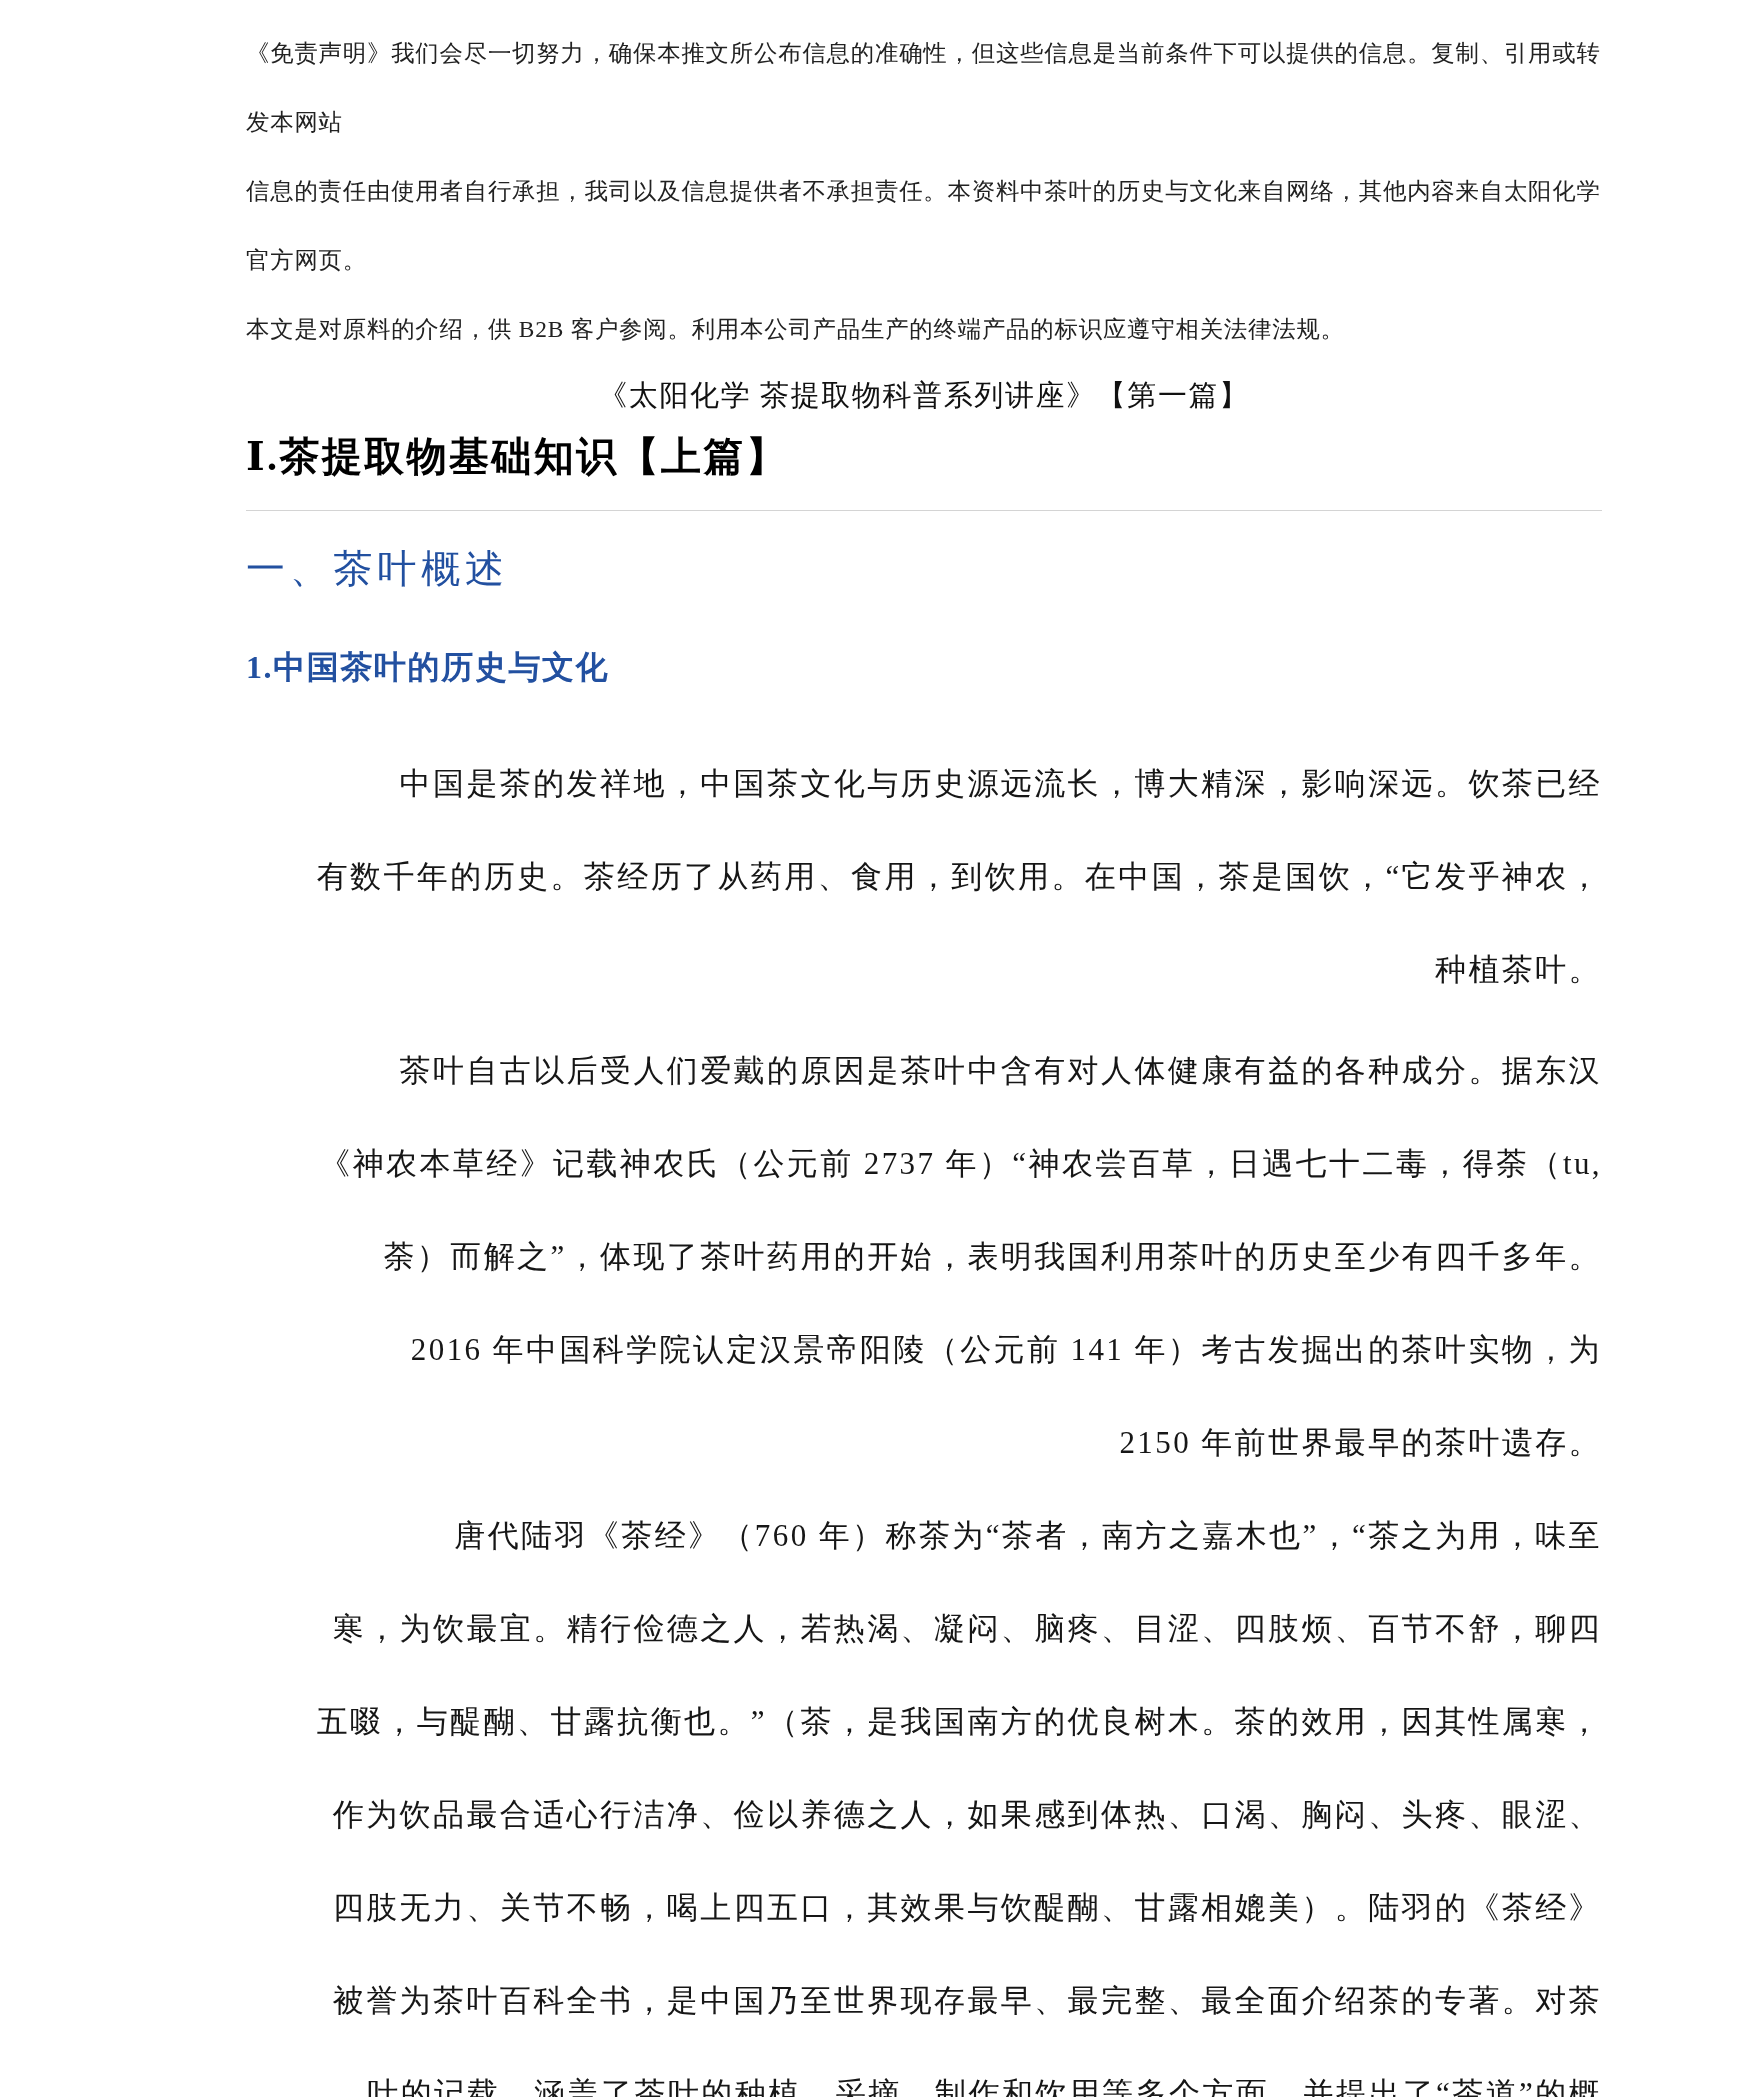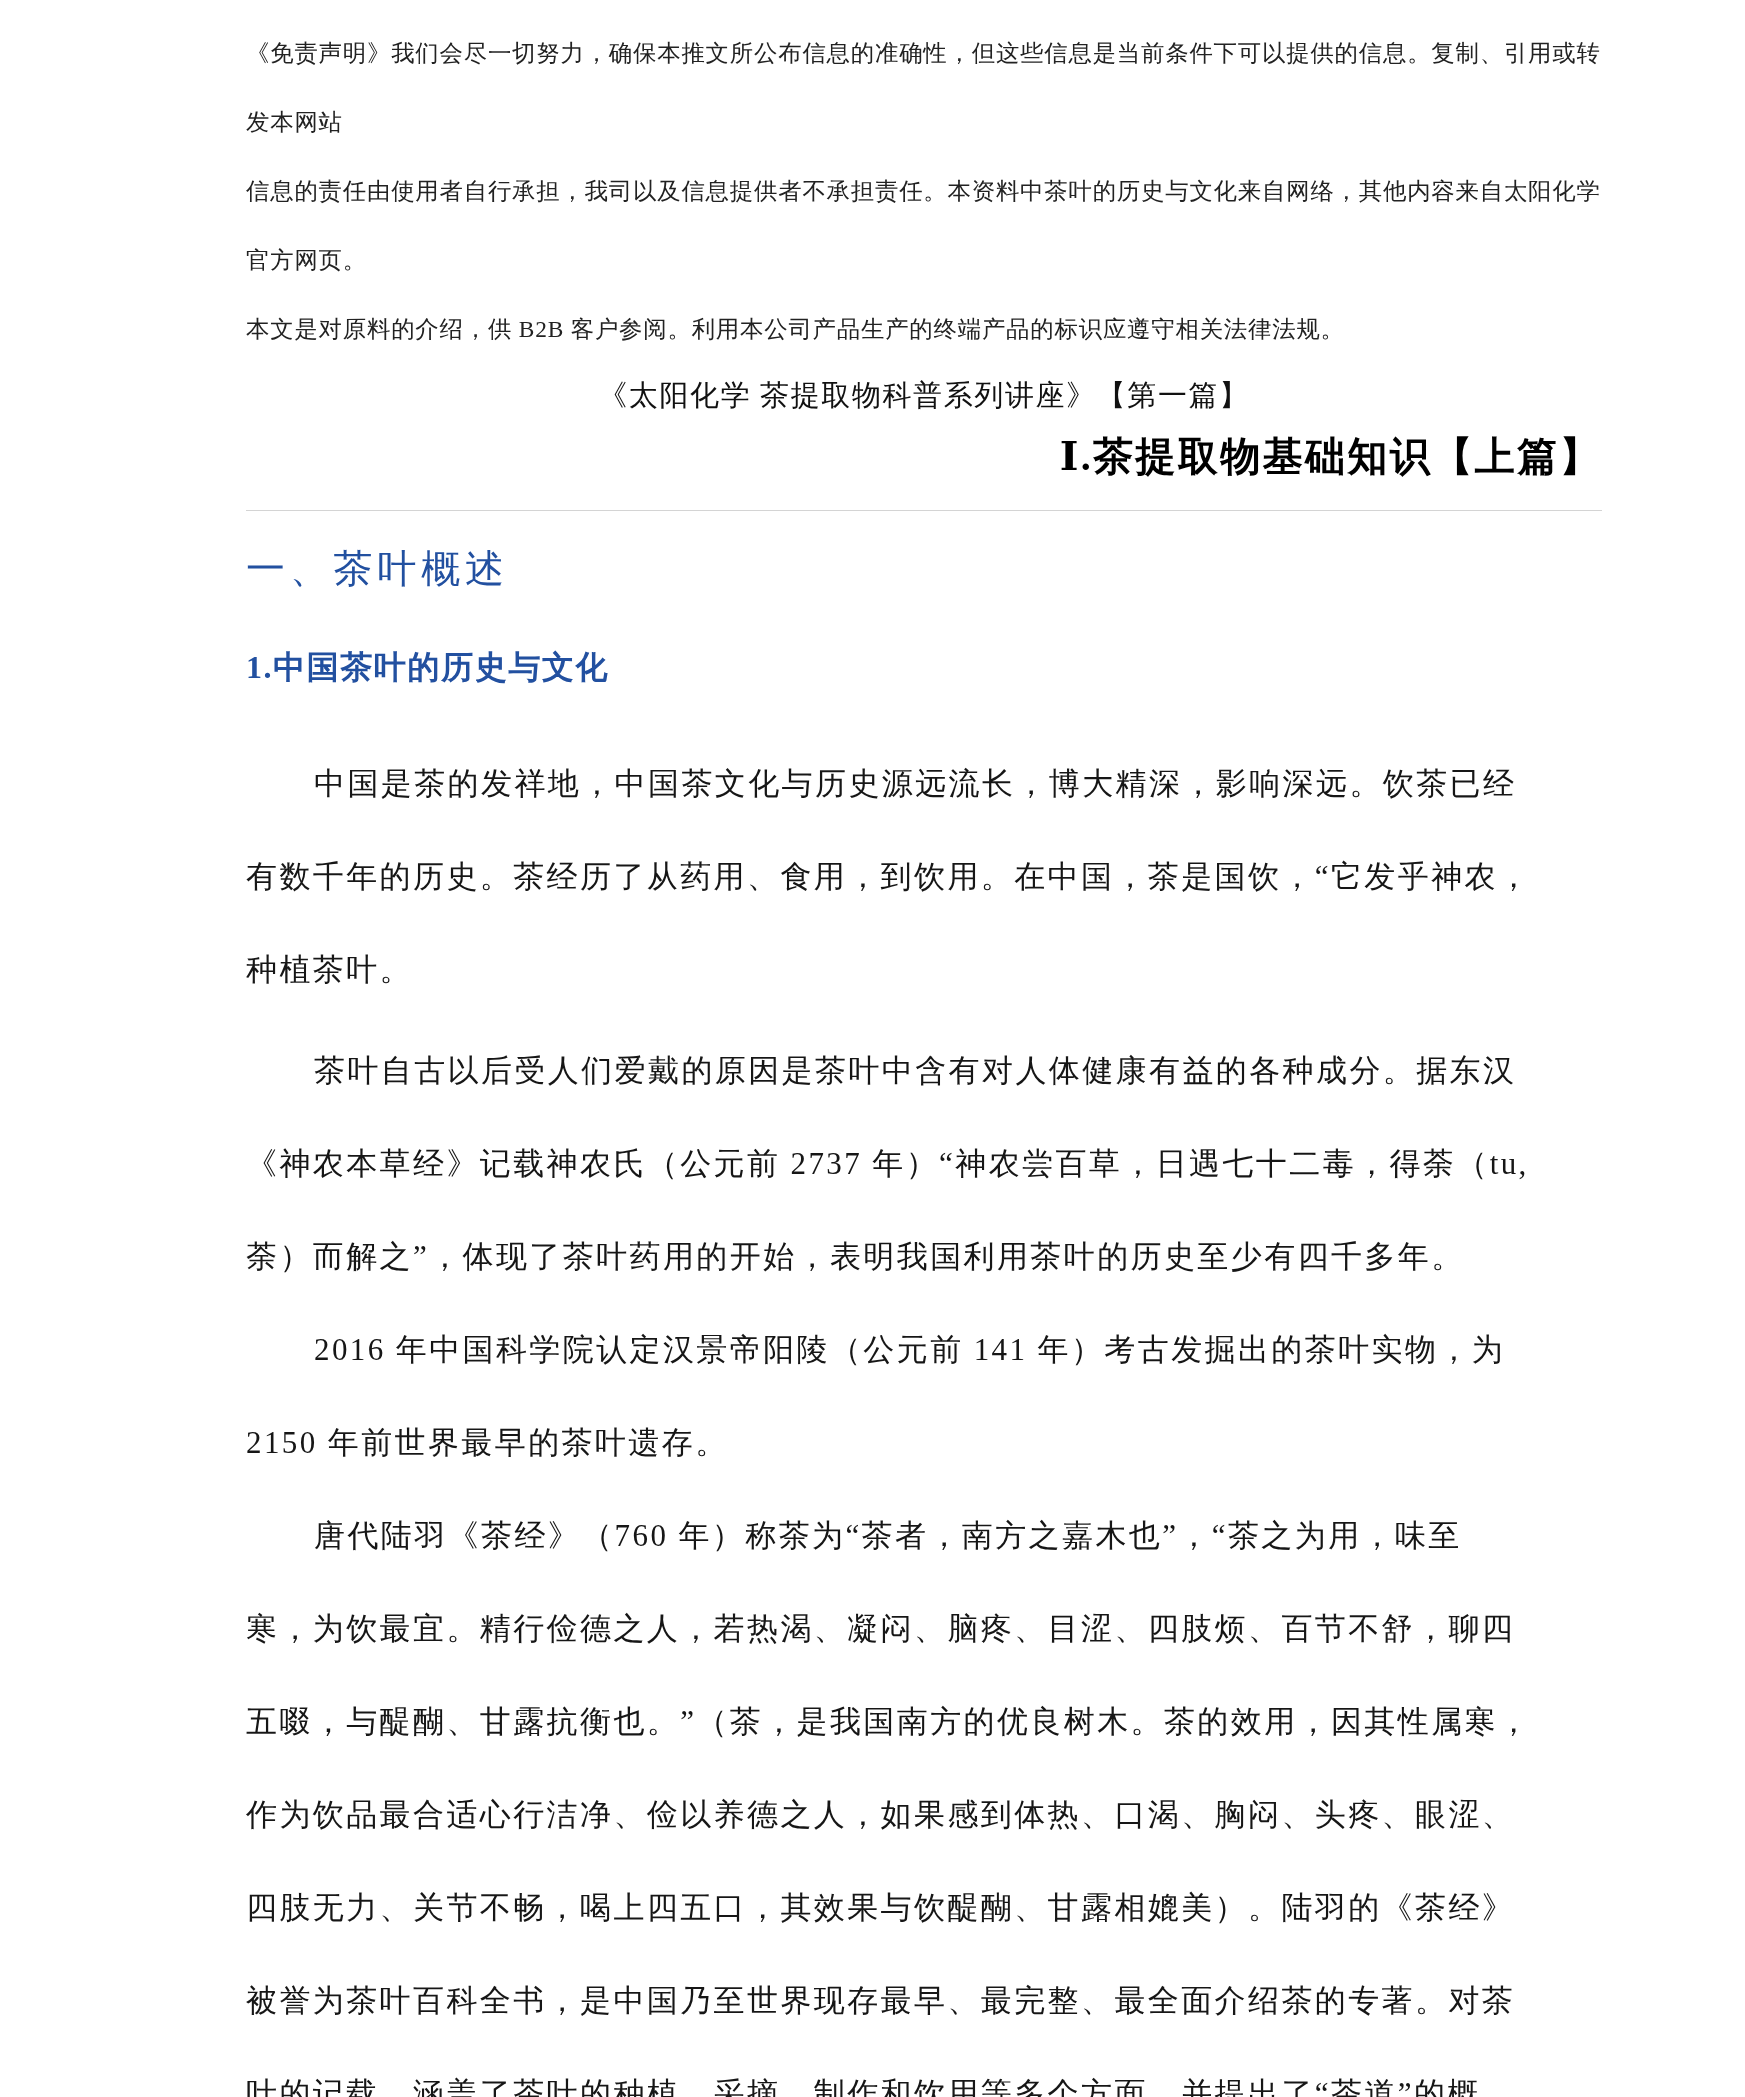--- a/index.html
+++ b/index.html
@@ -29,21 +29,21 @@
   .disclaimer .line { display: block; }
   .series-caption {
     margin-top: 11.3px;
     text-align: center;
     font-size: 29px;
     letter-spacing: 1.6px;
     color: #111111;
   }
   .doc-title {
     margin: 13px 0 0 0;
-    text-align: right;
+    text-align: left;
     font-size: 40px;
     font-weight: 700;
     letter-spacing: 2.4px;
     color: #000000;
   }
   .title-divider {
     border: none;
     border-top: 1.6px solid #d4d4d4;
     margin: 26px 0 0 0;
     height: 0;
@@ -64,21 +64,21 @@
   }
   .body-text {
     margin-top: 47px;
     font-size: 31px;
     line-height: 93px;
     letter-spacing: 2.4px;
     color: #161616;
   }
   .para { margin: 0; }
   .para.extra-gap { margin-top: 8px; }
-  .bline { display: block; }
+  .bline { display: block; text-align: right; }
   .bline.first { text-indent: 68px; }
 </style>
 </head>
 <body>
 
 <div class="content">
 
   <div class="disclaimer">
     <span class="line">《免责声明》我们会尽一切努力，确保本推文所公布信息的准确性，但这些信息是当前条件下可以提供的信息。复制、引用或转发本网站</span>
     <span class="line">信息的责任由使用者自行承担，我司以及信息提供者不承担责任。本资料中茶叶的历史与文化来自网络，其他内容来自太阳化学官方网页。</span>

